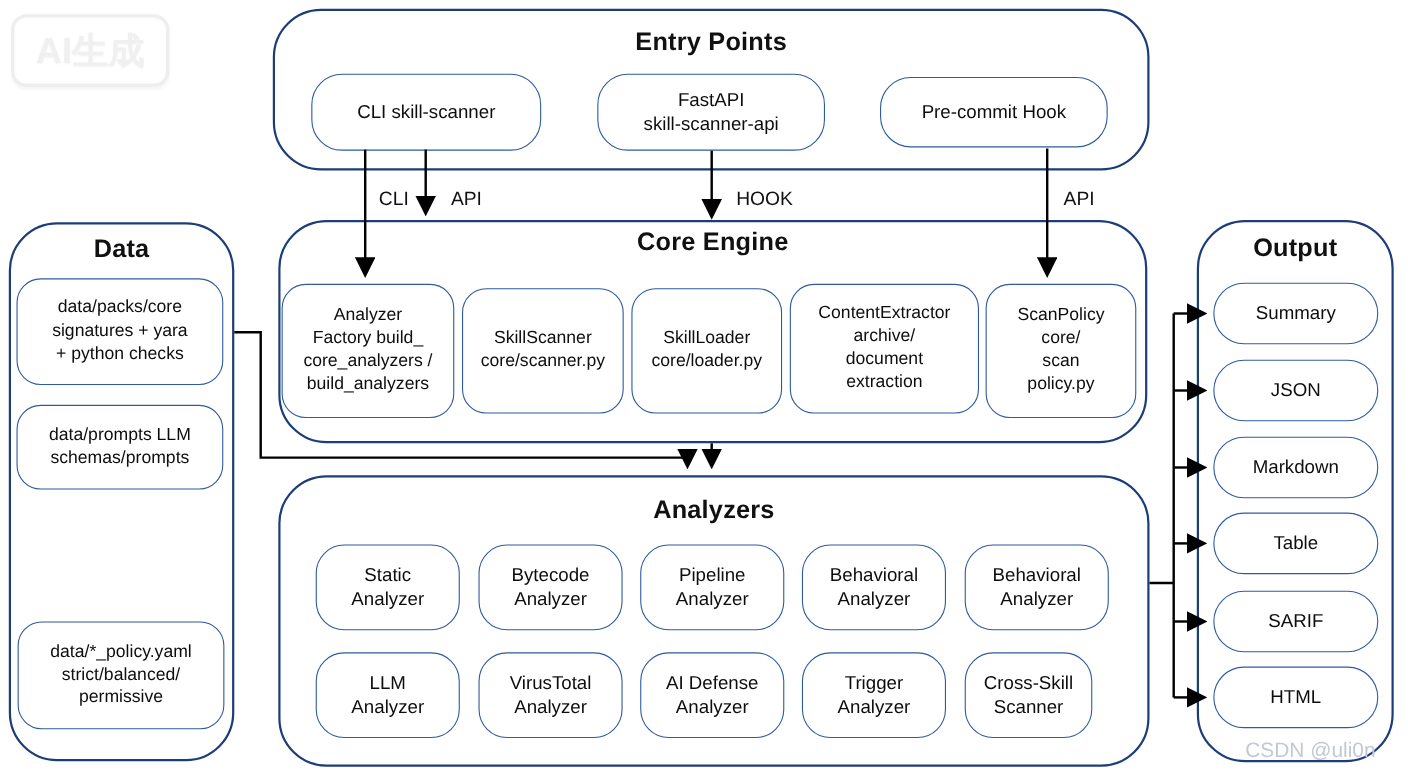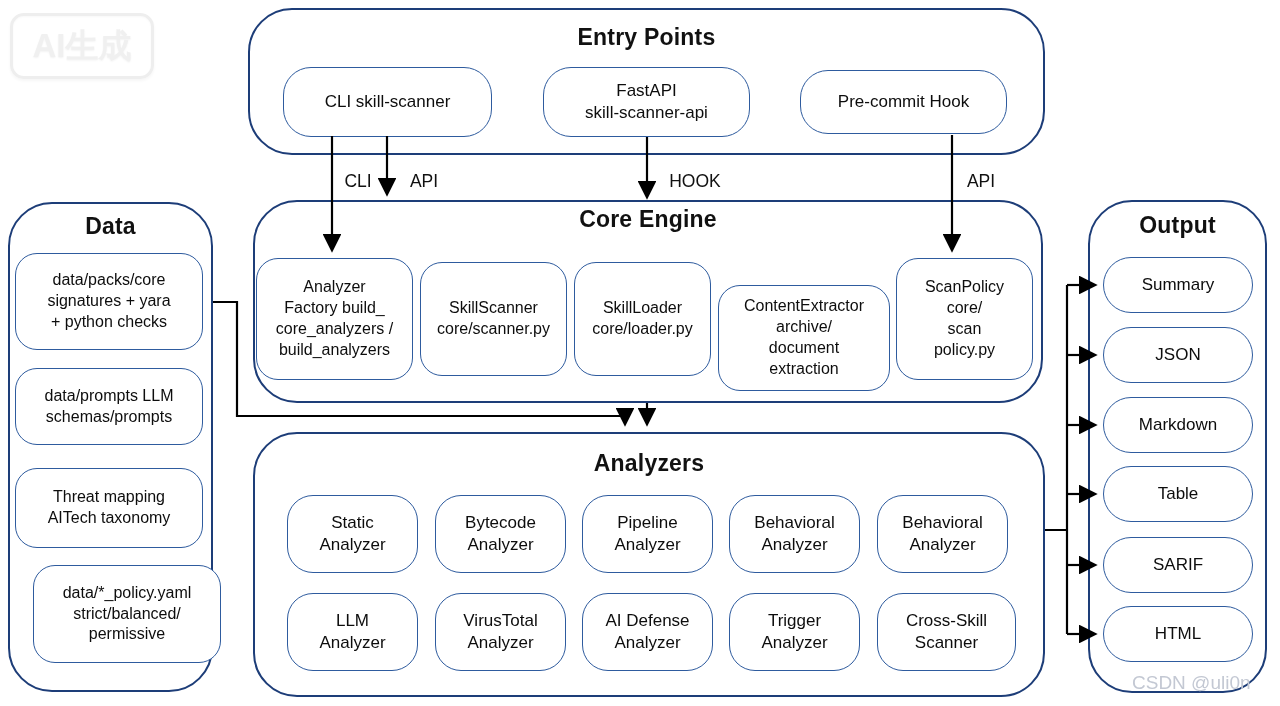--- a/index.html
+++ b/index.html
@@ -56,21 +56,21 @@
     <div class="panel-title" style="margin-top:4px;">Core Engine</div>
   </div>
   <div class="node small" style="left:256px;top:258px;width:157px;height:122px;">Analyzer
 Factory build_
 core_analyzers /
 build_analyzers</div>
   <div class="node small" style="left:420px;top:262px;width:147px;height:114px;">SkillScanner
 core/scanner.py</div>
   <div class="node small" style="left:574px;top:262px;width:137px;height:114px;">SkillLoader
 core/loader.py</div>
-  <div class="node small" style="left:718px;top:258px;width:172px;height:106px;margin-top:27px;">ContentExtractor
+  <div class="node small" style="left:718px;top:258px;width:172px;height:118px;">ContentExtractor
 archive/
 document
 extraction</div>
   <div class="node small" style="left:896px;top:258px;width:137px;height:122px;">ScanPolicy
 core/
 scan
 policy.py</div>
 
   <div class="panel" style="left:253px;top:432px;width:792px;height:265px;">
     <div class="panel-title" style="margin-top:16px;">Analyzers</div>
@@ -86,34 +86,32 @@
   <div class="node" style="left:877px;top:495px;width:131px;height:78px;">Behavioral
 Analyzer</div>
   <div class="node" style="left:287px;top:593px;width:131px;height:78px;">LLM
 Analyzer</div>
   <div class="node" style="left:435px;top:593px;width:131px;height:78px;">VirusTotal
 Analyzer</div>
   <div class="node" style="left:582px;top:593px;width:131px;height:78px;">AI Defense
 Analyzer</div>
   <div class="node" style="left:729px;top:593px;width:131px;height:78px;">Trigger
 Analyzer</div>
-  <div class="node" style="left:877px;top:593px;width:139px;height:78px;">Cross-Skill
+  <div class="node" style="left:877px;top:593px;width:116px;height:78px;">Cross-Skill
 Scanner</div>
 
   <div class="panel" style="left:8px;top:202px;width:205px;height:490px;">
     <div class="panel-title" style="margin-top:9px;">Data</div>
   </div>
   <div class="node small" style="left:15px;top:253px;width:188px;height:97px;">data/packs/core
 signatures + yara
 + python checks</div>
   <div class="node small" style="left:15px;top:368px;width:188px;height:77px;">data/prompts LLM
 schemas/prompts</div>
-  <div class="node small" style="left:15px;top:468px;width:188px;height:80px;">Threat mapping
-AITech taxonomy</div>
-  <div class="node small" style="left:33px;top:565px;width:188px;height:98px;">data/*_policy.yaml
+  <div class="node small" style="left:16px;top:565px;width:188px;height:98px;">data/*_policy.yaml
 strict/balanced/
 permissive</div>
 
   <div class="panel" style="left:1088px;top:200px;width:179px;height:493px;">
     <div class="panel-title" style="margin-top:10px;">Output</div>
   </div>
   <div class="node pill" style="left:1103px;top:257px;width:150px;height:56px;">Summary</div>
   <div class="node pill" style="left:1103px;top:327px;width:150px;height:56px;">JSON</div>
   <div class="node pill" style="left:1103px;top:397px;width:150px;height:56px;">Markdown</div>
   <div class="node pill" style="left:1103px;top:466px;width:150px;height:56px;">Table</div>

